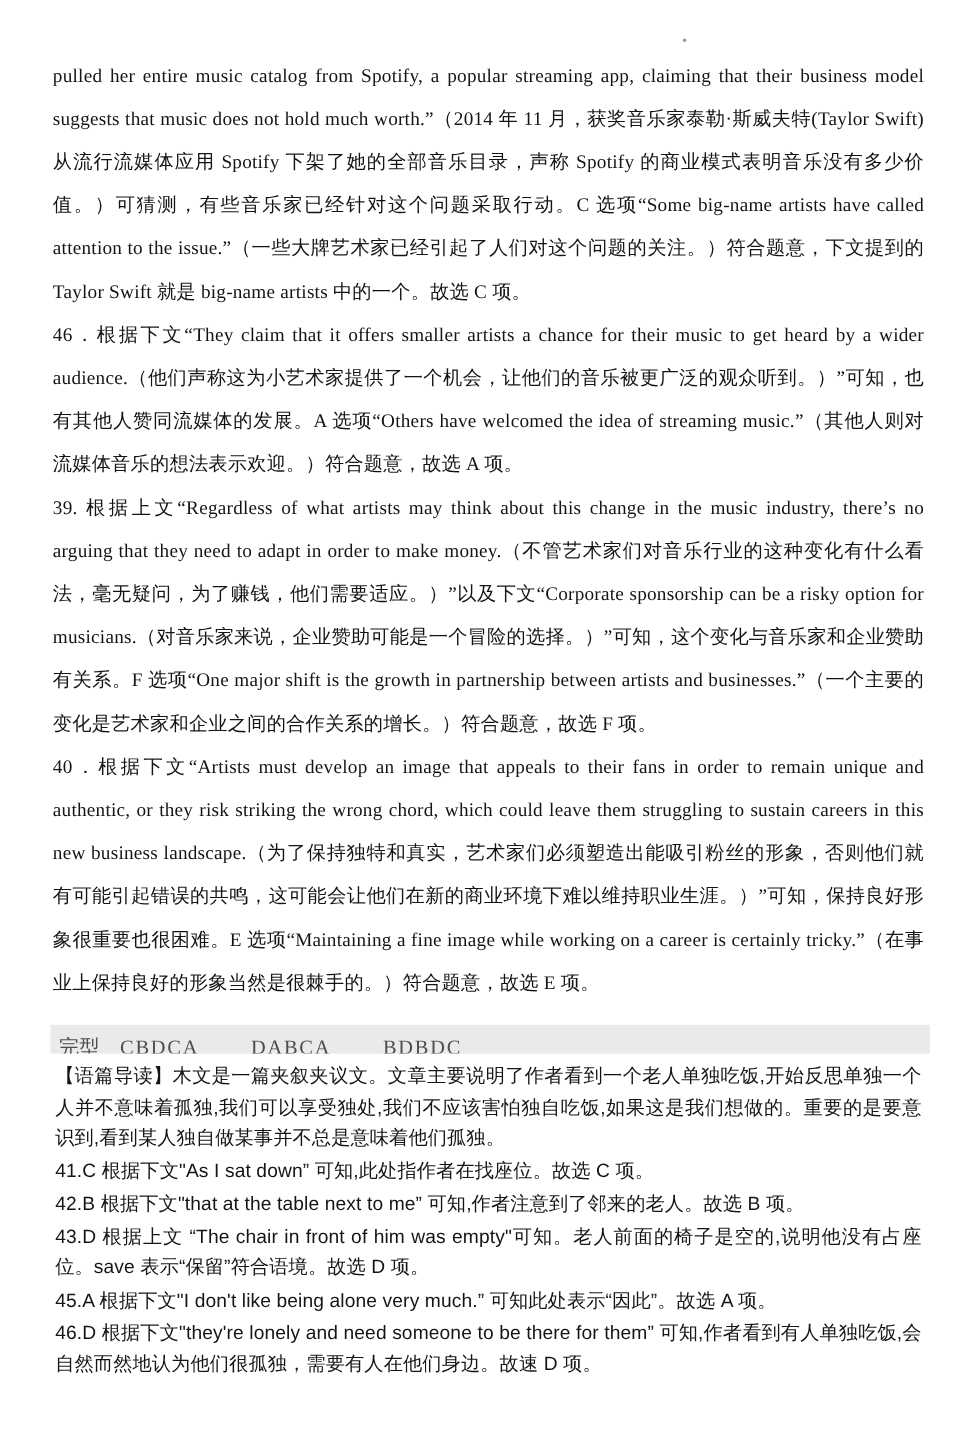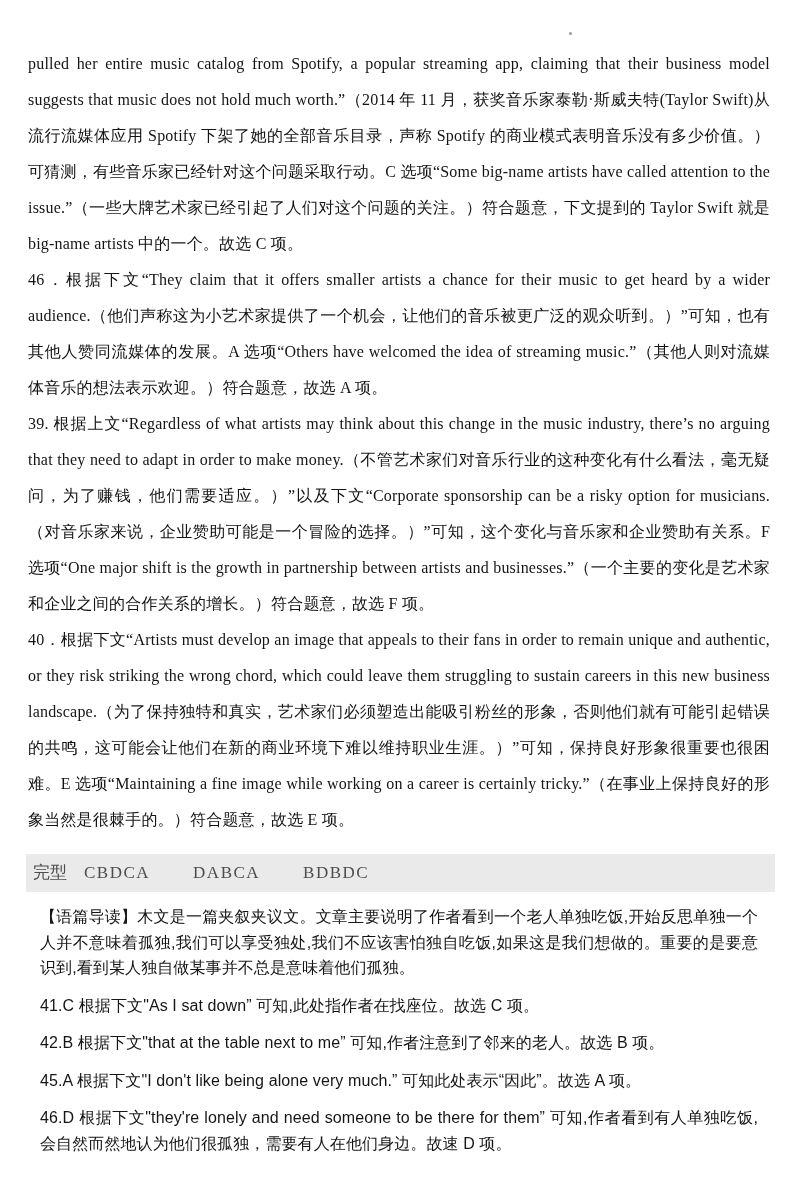--- a/index.html
+++ b/index.html
@@ -5,21 +5,21 @@
   html, body { margin: 0; padding: 0; }
   body {
     width: 800px;
     height: 1197px;
     background: #ffffff;
     position: relative;
     overflow: hidden;
     font-family: "Liberation Serif", "DejaVu Serif", serif;
   }
   .page {
-    padding: 46px 30px 0 28px;
+    padding: 46px 30px 0 44px;
     position: relative;
   }
   .speck {
     position: absolute;
     left: 569px;
     top: 32px;
     width: 3px;
     height: 3px;
     border-radius: 50%;
     background: #9a9a9a;
@@ -32,42 +32,42 @@
     line-height: 36px;
     color: #141414;
     text-align: justify;
     letter-spacing: 0.2px;
   }
   
   .banner {
     margin-top: 16px;
     margin-left: -2px;
     margin-right: -5px;
-    height: 38px;
+    height: 24px;
     line-height: 38px;
     background: #eaeaea;
     color: #4d4d4d;
     font-family: "Liberation Serif", "DejaVu Serif", serif;
     font-size: 17px;
     padding-left: 7px;
     white-space: nowrap;
     overflow: hidden;
   }
   .banner .label { margin-right: 17px; }
   .banner .ans { margin-right: 43px; letter-spacing: 1.5px; }
   
   .cloze {
     margin-top: 7px;
     font-family: "Liberation Sans", "DejaVu Sans", sans-serif;
     font-size: 16px;
     line-height: 25.5px;
     color: #151515;
   }
   .cloze p {
-    margin: 12px;
+    margin: 2px;
     text-align: justify;
     letter-spacing: 0.1px;
   }
 </style>
 </head>
 <body>
 
 <div class="speck"></div>
 
 <div class="page">
@@ -89,20 +89,21 @@
 
   <section class="cloze">
     <p>【语篇导读】木文是一篇夹叙夹议文。文章主要说明了作者看到一个老人单独吃饭,开始反思单独一个人并不意味着孤独,我们可以享受独处,我们不应该害怕独自吃饭,如果这是我们想做的。重要的是要意识到,看到某人独自做某事并不总是意味着他们孤独。</p>
     <span>
       
     
         <p>41.C 根据下文"As I sat down” 可知,此处指作者在找座位。故选 C 项。</p>
       
         <p>42.B 根据下文"that at the table next to me” 可知,作者注意到了邻来的老人。故选 B 项。</p>
       
+        <p>43.D 根据上文 “The chair in front of him was empty"可知。老人前面的椅子是空的,说明他没有占座位。save 表示“保留”符合语境。故选 D 项。</p>
       
       
         <p>45.A 根据下文"I don't like being alone very much.” 可知此处表示“因此”。故选 A 项。</p>
       
         <p>46.D 根据下文"they're lonely and need someone to be there for them” 可知,作者看到有人单独吃饭,会自然而然地认为他们很孤独，需要有人在他们身边。故速 D 项。</p>
       </span>
   </section>
 
 </div>
 

